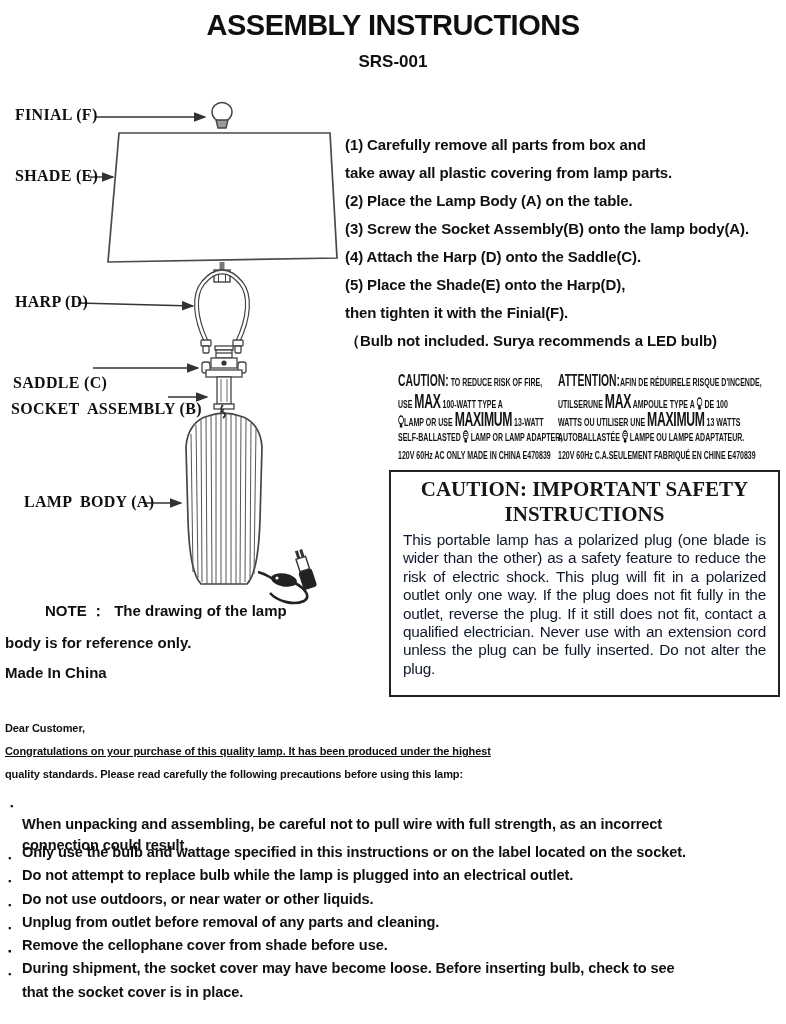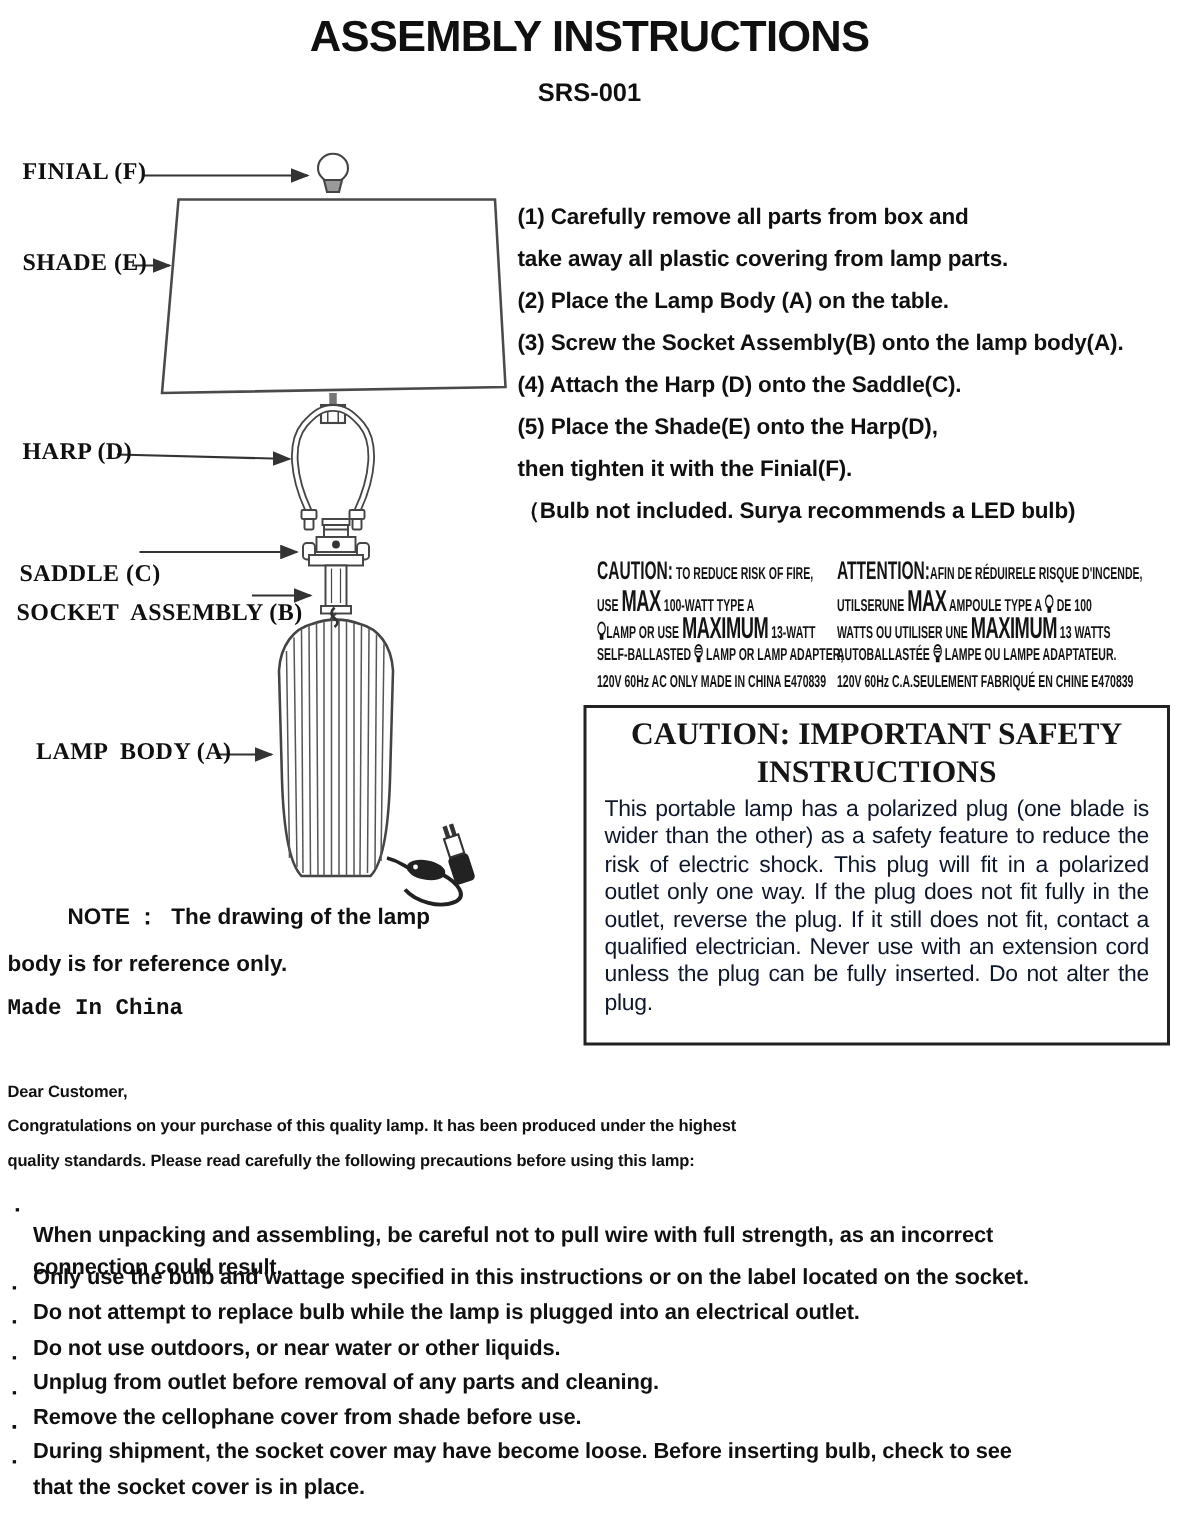--- a/index.html
+++ b/index.html
@@ -185,24 +185,24 @@
   </div>
 
   <div class="abs" id="safety-box">
     <div class="safety-title">CAUTION: IMPORTANT SAFETY</div>
     <div class="safety-title">INSTRUCTIONS</div>
     <div id="safety-body">This portable lamp has a polarized plug (one blade is wider than the other) as a safety feature to reduce the risk of electric shock. This plug will fit in a polarized outlet only one way. If the plug does not fit fully in the outlet, reverse the plug. If it still does not fit, contact a qualified electrician. Never use with an extension cord unless the plug can be fully inserted. Do not alter the plug.</div>
   </div>
 
   <div class="abs note-line" style="left:5px;top:602px;margin-left:40px;">NOTE ：  The drawing of the lamp</div>
   <div class="abs note-line" style="left:5px;top:634px;">body is for reference only.</div>
-  <div class="abs note-line" style="left:5px;top:664px;font-family:Liberation Mono, monospace;">Made In China</div>
+  <div class="abs note-line" style="left:5px;top:664px;">Made In China</div>
 
   <div class="abs cust-line" style="left:5px;top:722px;">Dear Customer,</div>
-  <div class="abs cust-line" style="left:5px;top:745px;">Congratulations on your purchase of this quality lamp. It has been produced under the highest</div>
+  <div class="abs cust-line" style="left:5px;top:745px;text-decoration:underline;">Congratulations on your purchase of this quality lamp. It has been produced under the highest</div>
   <div class="abs cust-line" style="left:5px;top:768px;">quality standards. Please read carefully the following precautions before using this lamp:</div>
 
   <div class="abs prec" id="prec-first">
     <span class="bullet-mark">▪</span><span>When unpacking and assembling, be careful not to pull wire with full strength, as an incorrect
 connection could result.</span>
   </div>
 
   <div class="abs" id="prec-rest">
     <div class="prec"><span class="bullet-mark">▪</span><span>Only use the bulb and wattage specified in this instructions or on the label located on the socket.</span></div>
     <div class="prec"><span class="bullet-mark">▪</span><span>Do not attempt to replace bulb while the lamp is plugged into an electrical outlet.</span></div>

